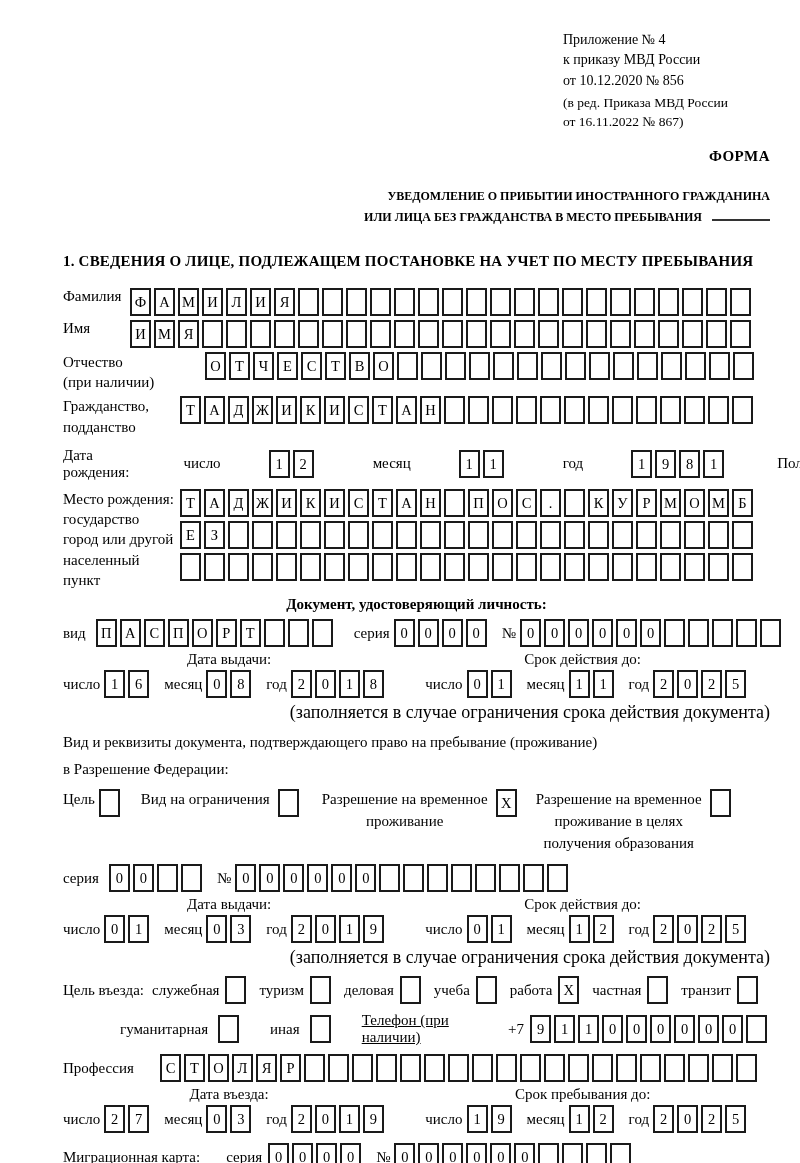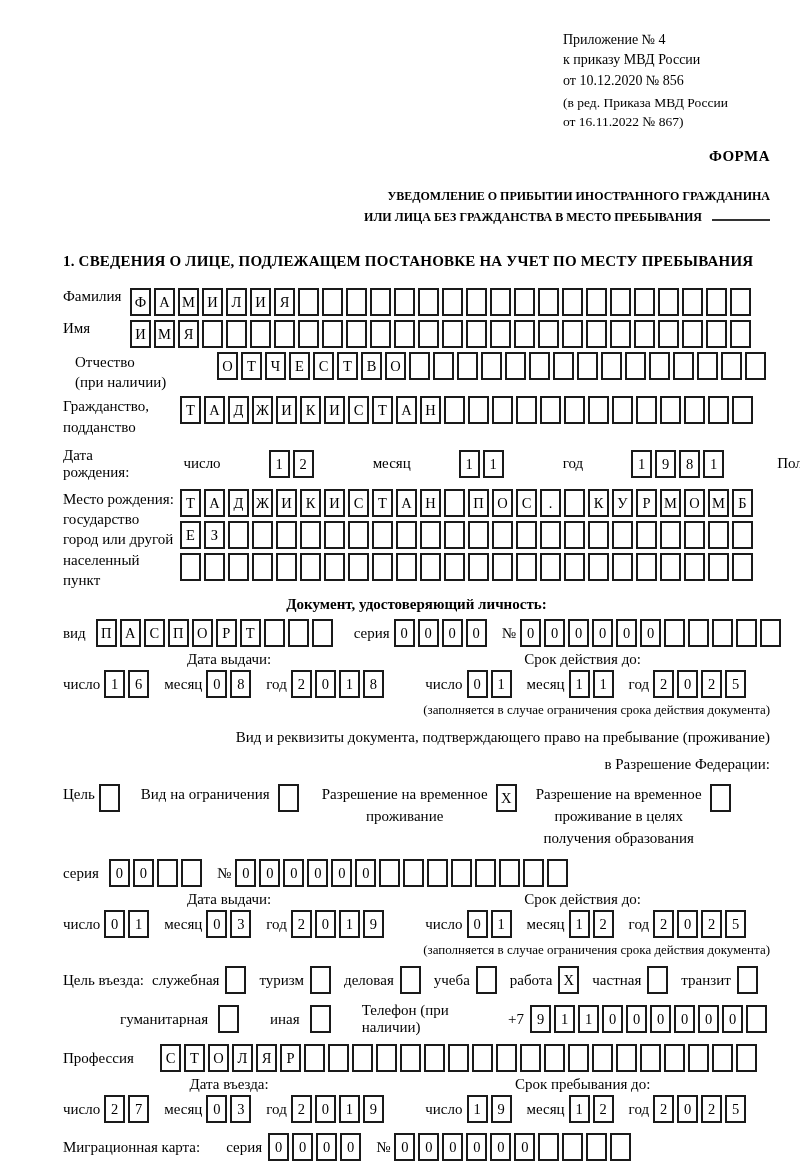--- a/index.html
+++ b/index.html
@@ -14,37 +14,37 @@
   .blank-line{display:inline-block;width:58px;border-bottom:2px solid #333;height:14px;margin-left:10px;}
   .sect{font-weight:bold;font-size:15px;margin-top:26px;margin-bottom:18px;letter-spacing:.2px;}
   
   .cells{display:inline-flex;flex-wrap:nowrap;}
   .cell{display:inline-block;box-sizing:content-box;width:17px;height:24px;border:2px solid #1a1a1a;
         margin-right:3px;text-align:center;line-height:24px;font-size:14.5px;background:#fff;}
   
   .row{display:flex;align-items:flex-start;margin-bottom:4px;}
   .irow{display:flex;align-items:center;margin-bottom:4px;}
   .lbl{flex:none;}
-  .w67{width:67px;} .w142{width:142px;margin-left:12px;} .w117{width:117px;} .w97{width:97px;}
+  .w67{width:67px;} .w142{width:142px;} .w117{width:117px;} .w97{width:97px;}
   .ml6{margin-left:6px;} .ml10{margin-left:10px;} .ml14{margin-left:28px;}
   .mr6{margin-right:6px;} .mr10{margin-right:10px;}
   .two-line{line-height:1.35;}
   .cellcol .cells{display:flex;margin-bottom:4px;}
   
   .center-bold{text-align:center;font-weight:bold;margin:6px 0 6px 0;}
   .dp-titles{display:flex;margin-top:4px;}
   .dp-titles div{text-align:center;}
   .dp-l{width:47%;} .dp-r{width:53%;}
   .dp-row{display:flex;align-items:center;margin-top:2px;}
   .dp-half{display:flex;align-items:center;width:47%;}
   .dp-half.r{width:53%;}
   .sl{margin-right:4px;}
   .sl2{margin:0 4px 0 12px;}
-  .note{text-align:right;font-size:13px;margin-top:4px;margin-bottom:6px;}
-  .para{margin-top:0;line-height:1.8;text-align:right;}
+  .note{text-align:right;font-size:18px;margin-top:4px;margin-bottom:6px;}
+  .para{margin-top:0;line-height:1.8;}
   
   .opt-row{display:flex;align-items:flex-start;margin-top:6px;margin-bottom:8px;}
   .opt{display:flex;align-items:flex-start;}
   .opt .txt{text-align:center;line-height:1.45;}
   .opt .cells{margin-left:8px;margin-top:0;}
   
   .purp{display:flex;align-items:center;flex-wrap:nowrap;margin-top:8px;}
   .purp span.t{margin:0 6px 0 10px;}
   .purp span.t.first{margin-left:8px;}
   .hum{display:flex;align-items:center;margin-top:8px;margin-left:57px;justify-content:flex-end;}
@@ -550,21 +550,21 @@
 
   <div class="hum">
     <span>гуманитарная</span>
     <span class="cells ml10">
         <span class="cell"></span>
       </span>
     <span class="ml14">иная</span>
     <span class="cells ml10">
         <span class="cell"></span>
       </span>
-    <span style="margin-left:28px;">Телефон (при наличии)</span>
+    <span style="margin-left:28px;text-decoration:underline;">Телефон (при наличии)</span>
     <span style="margin-left:24px;margin-right:6px;">+7</span>
     <span class="cells">
         <span class="cell">9</span>
         <span class="cell">1</span>
         <span class="cell">1</span>
         <span class="cell">0</span>
         <span class="cell">0</span>
         <span class="cell">0</span>
         <span class="cell">0</span>
         <span class="cell">0</span>

